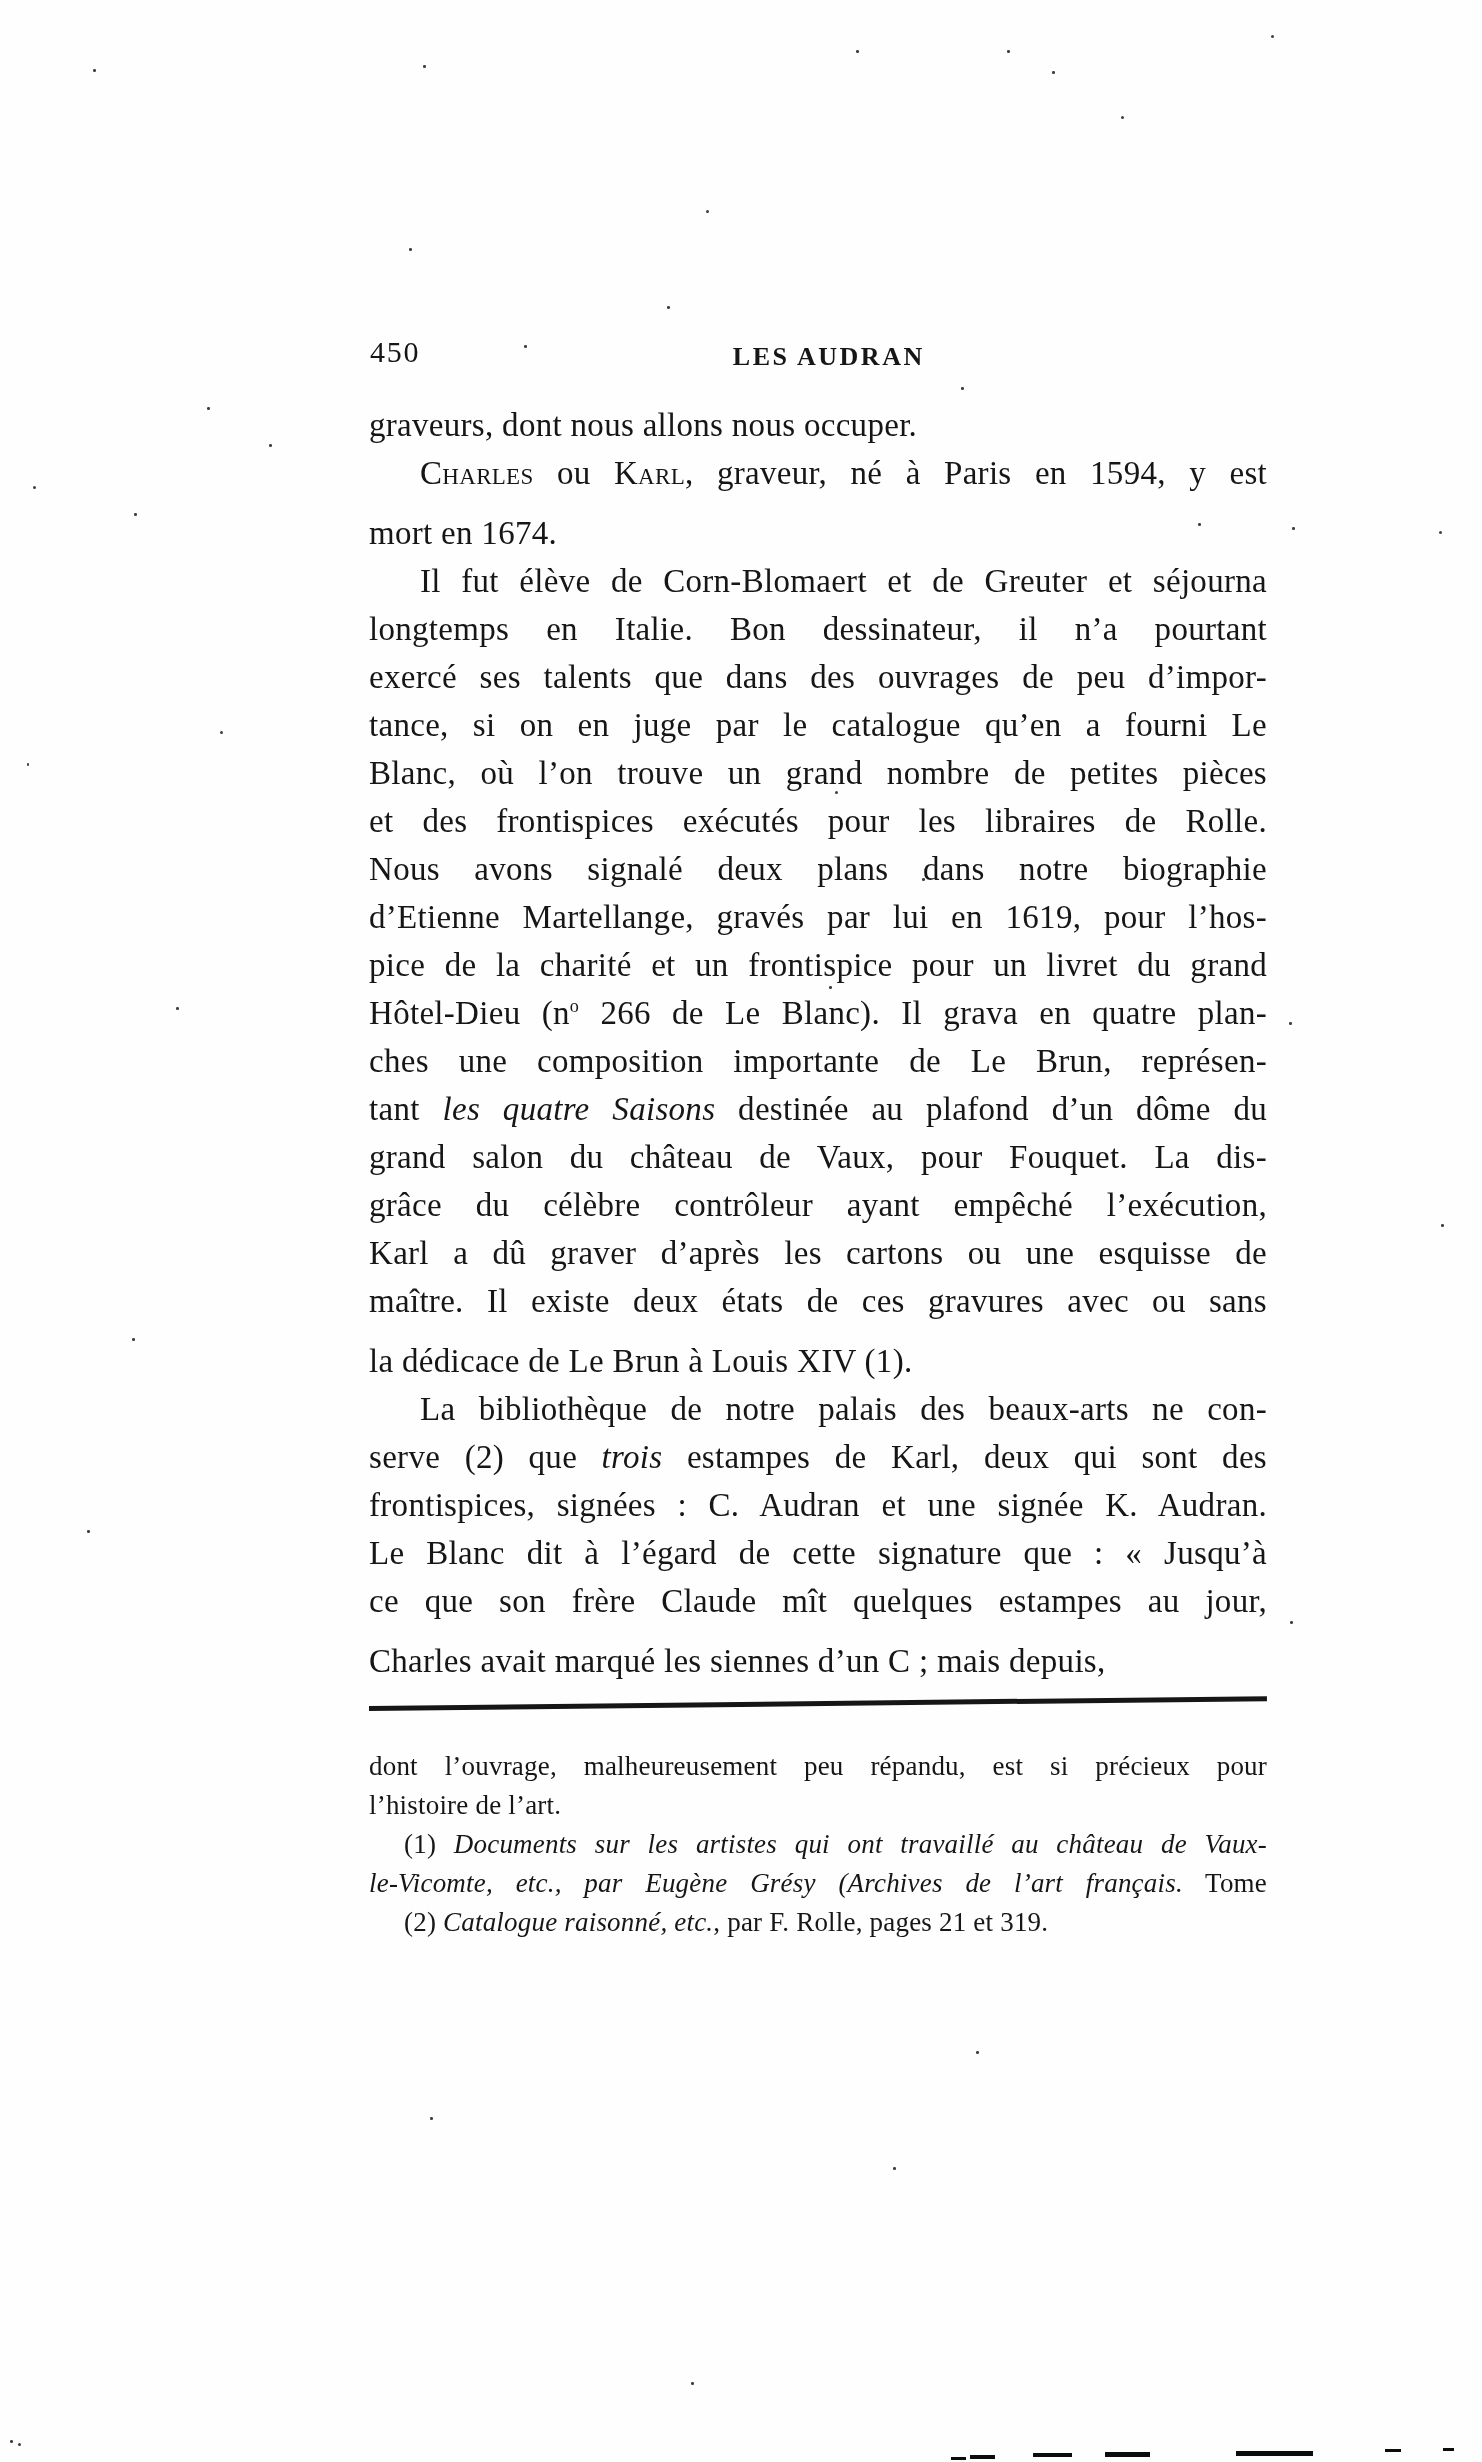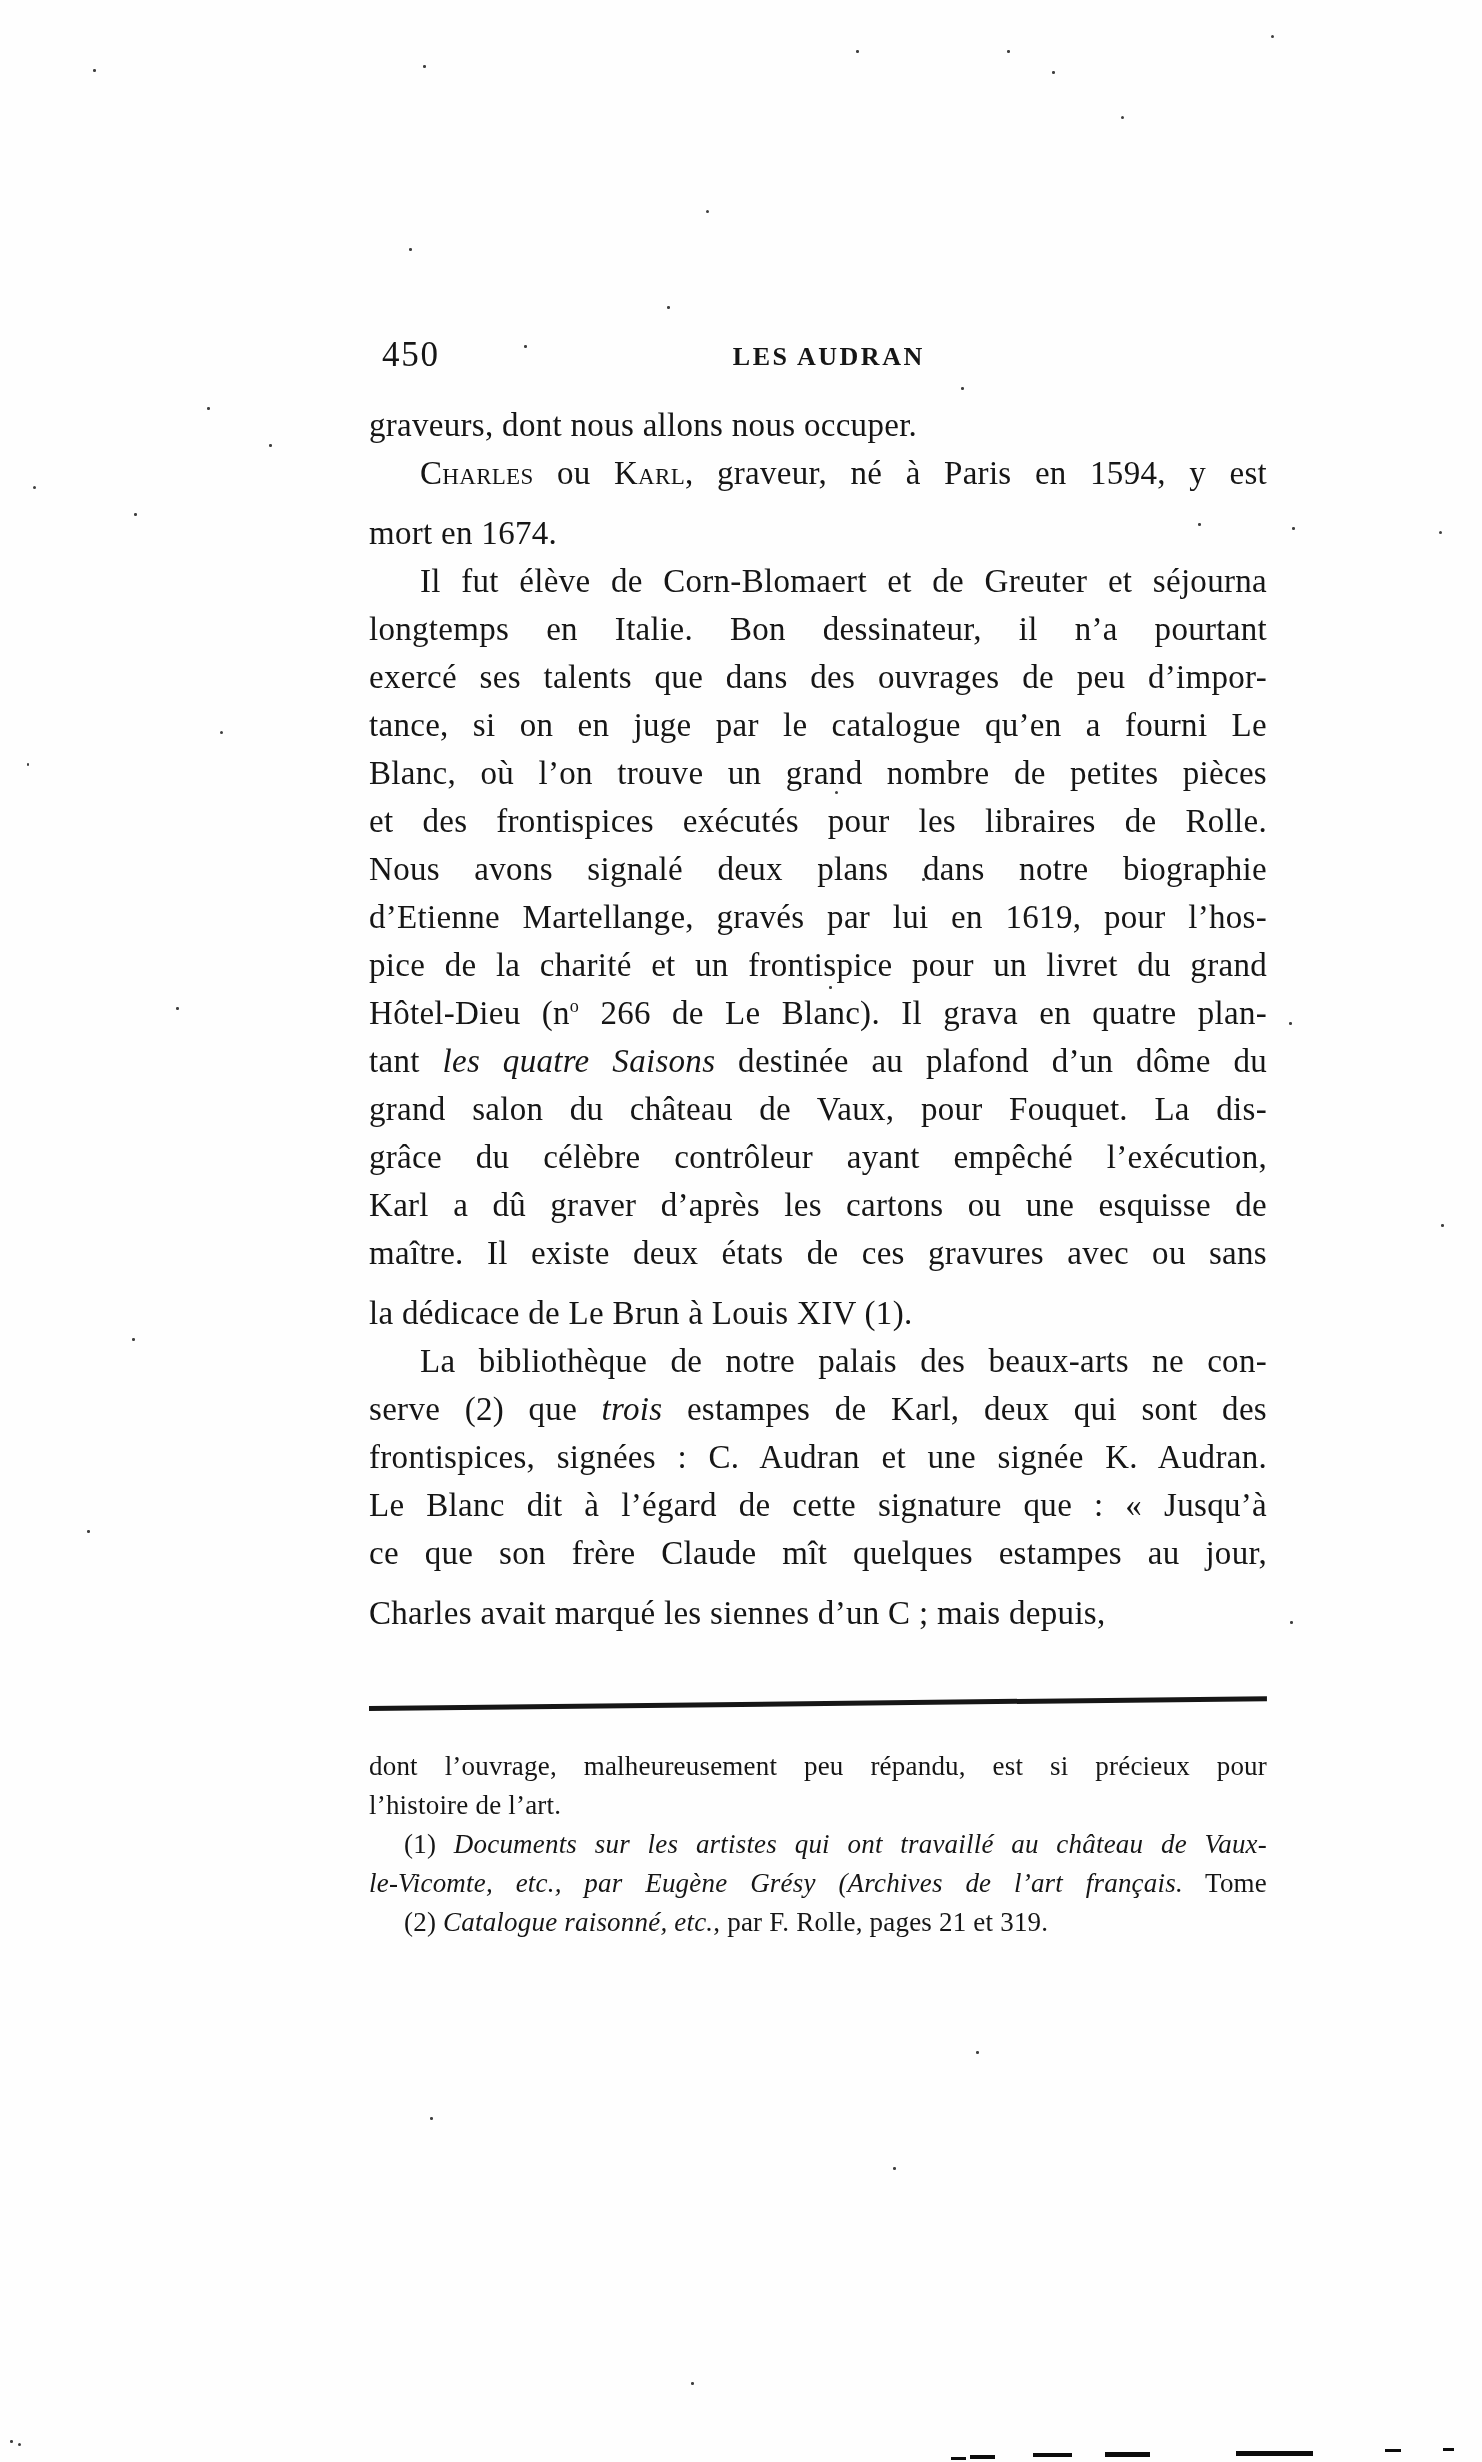--- a/index.html
+++ b/index.html
@@ -7,22 +7,22 @@
   html,body { background:#fff; }
   .page {
     position:relative;
     width:1482px; height:2462px;
     background:var(--paper);
     overflow:hidden;
     font-family:"Liberation Serif", serif;
     color:var(--ink);
   }
   .folio {
-    position:absolute; left:382px; top:335px;
-    font-size:35px; letter-spacing:1.7px;
+    position:absolute; left:370px; top:335px;
+    font-size:30px; letter-spacing:1.7px;
   }
   .running-title {
     position:absolute; left:369px; top:342px; width:898px;
     text-align:center;
     font-size:26px; font-weight:bold; letter-spacing:2.5px;
     padding-left:21.5px;
   }
   .body-text {
     position:absolute; left:369px; top:389px; width:898px;
     font-size:33px; line-height:48px; letter-spacing:0.3px;
@@ -69,20 +69,21 @@
       <div class="line indent">Il fut élève de Corn-Blomaert et de Greuter et séjourna</div>
       <div class="line">longtemps en Italie. Bon dessinateur, il n’a pourtant</div>
       <div class="line">exercé ses talents que dans des ouvrages de peu d’impor-</div>
       <div class="line">tance, si on en juge par le catalogue qu’en a fourni Le</div>
       <div class="line">Blanc, où l’on trouve un grand nombre de petites pièces</div>
       <div class="line">et des frontispices exécutés pour les libraires de Rolle.</div>
       <div class="line">Nous avons signalé deux plans dans notre biographie</div>
       <div class="line">d’Etienne Martellange, gravés par lui en 1619, pour l’hos-</div>
       <div class="line">pice de la charité et un frontispice pour un livret du grand</div>
       <div class="line">Hôtel-Dieu (n<sup>o</sup> 266 de Le Blanc). Il grava en quatre plan-</div>
+      <div class="line">ches une composition importante de Le Brun, représen-</div>
       <div class="line">tant <i>les quatre Saisons</i> destinée au plafond d’un dôme du</div>
       <div class="line">grand salon du château de Vaux, pour Fouquet. La dis-</div>
       <div class="line">grâce du célèbre contrôleur ayant empêché l’exécution,</div>
       <div class="line">Karl a dû graver d’après les cartons ou une esquisse de</div>
       <div class="line">maître. Il existe deux états de ces gravures avec ou sans</div>
       <div class="line last">la dédicace de Le Brun à Louis XIV (1).</div>
       <div class="line indent">La bibliothèque de notre palais des beaux-arts ne con-</div>
       <div class="line">serve (2) que <i>trois</i> estampes de Karl, deux qui sont des</div>
       <div class="line">frontispices, signées : C. Audran et une signée K. Audran.</div>
       <div class="line">Le Blanc dit à l’égard de cette signature que : « Jusqu’à</div>

